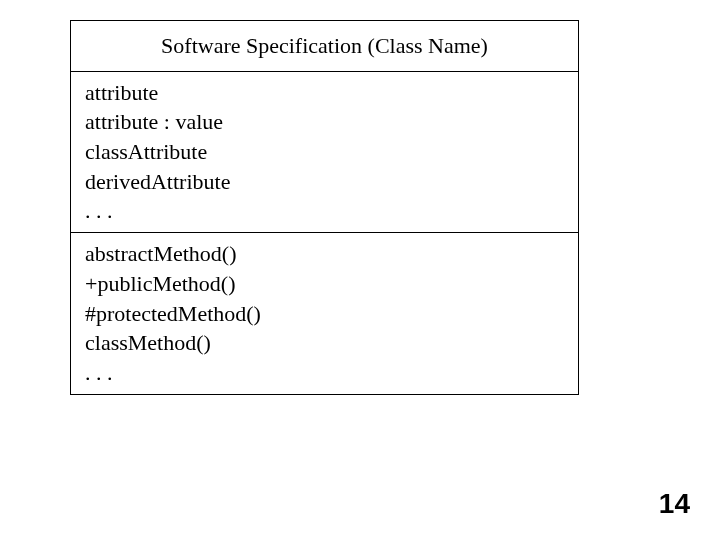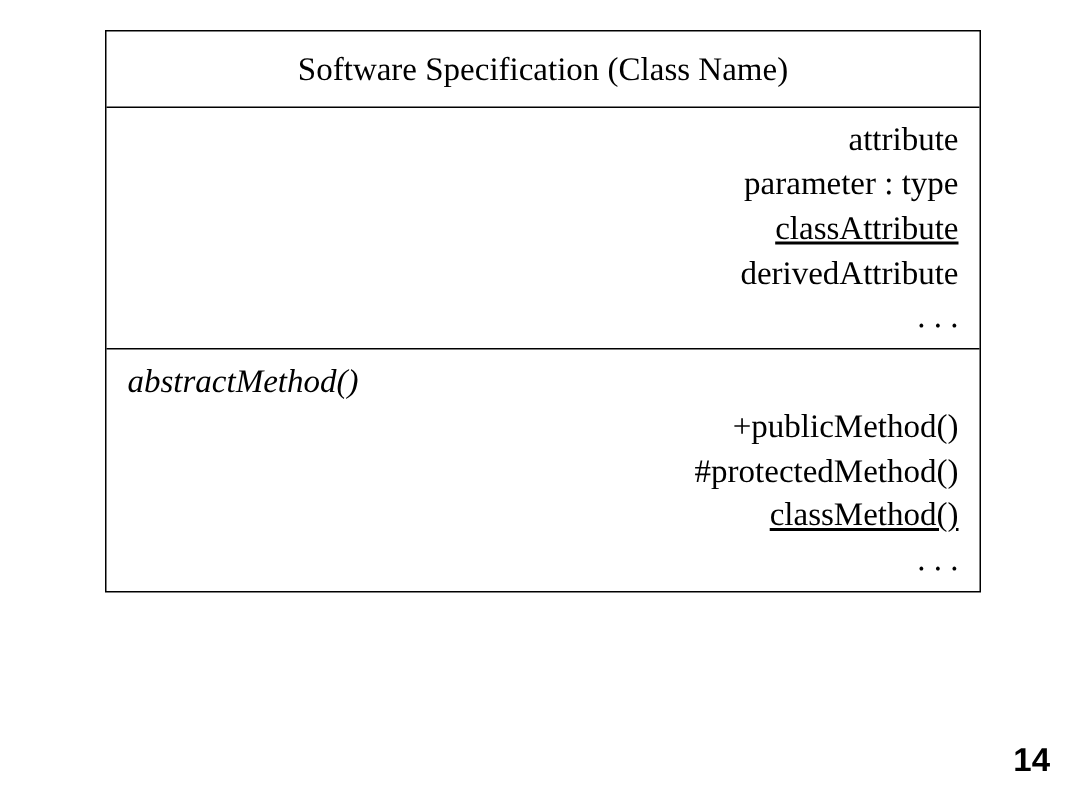--- a/index.html
+++ b/index.html
@@ -8,74 +8,70 @@
     width: 720px;
     height: 540px;
     background: #fff;
     font-family: "Times New Roman", Times, serif;
     position: relative;
   }
   .uml-box {
     position: absolute;
     left: 70px;
     top: 20px;
-    width: 584px;
+    width: 509px;
     border: 1.5px solid #000;
     box-sizing: border-box;
   }
   .compartment {
     border-bottom: 1.5px solid #000;
     padding: 6px 14px 6px 14px;
     font-size: 22px;
     line-height: 1.35;
   }
   .compartment:last-child {
     border-bottom: none;
   }
   .title-compartment {
     text-align: center;
     padding: 10px 14px;
     font-size: 22px;
   }
   .underlined {
-    text-decoration: underline;
-    text-align: right;
   }
   .italic {
-    font-style: italic;
   }
   .normal {
     font-style: normal;
     text-decoration: none;
-    text-align: right;
   }
   .page-number {
     position: absolute;
-    right: 20px;
+    right: 30px;
     bottom: 20px;
     font-family: Arial, Helvetica, sans-serif;
-    font-size: 22px;
+    font-size: 28px;
     font-weight: bold;
   }
   .line {
     display: block;
   }
 </style>
 </head>
 <body>
 
 <div class="uml-box">
 
   <div class="compartment title-compartment">
     <span>Software Specification (Class Name)</span>
   </div>
 
   <div class="compartment">
     <span class="line normal">attribute</span>
-    <span class="line normal">parameter : type</span>
+    <span class="line normal">attribute : value</span>
     <span class="line underlined">classAttribute</span>
     <span class="line normal">derivedAttribute</span>
     <span class="line normal">. . .</span>
   </div>
 
   <div class="compartment">
     <span class="line italic">abstractMethod()</span>
     <span class="line normal">+publicMethod()</span>
     <span class="line normal">#protectedMethod()</span>
     <span class="line underlined">classMethod()</span>

